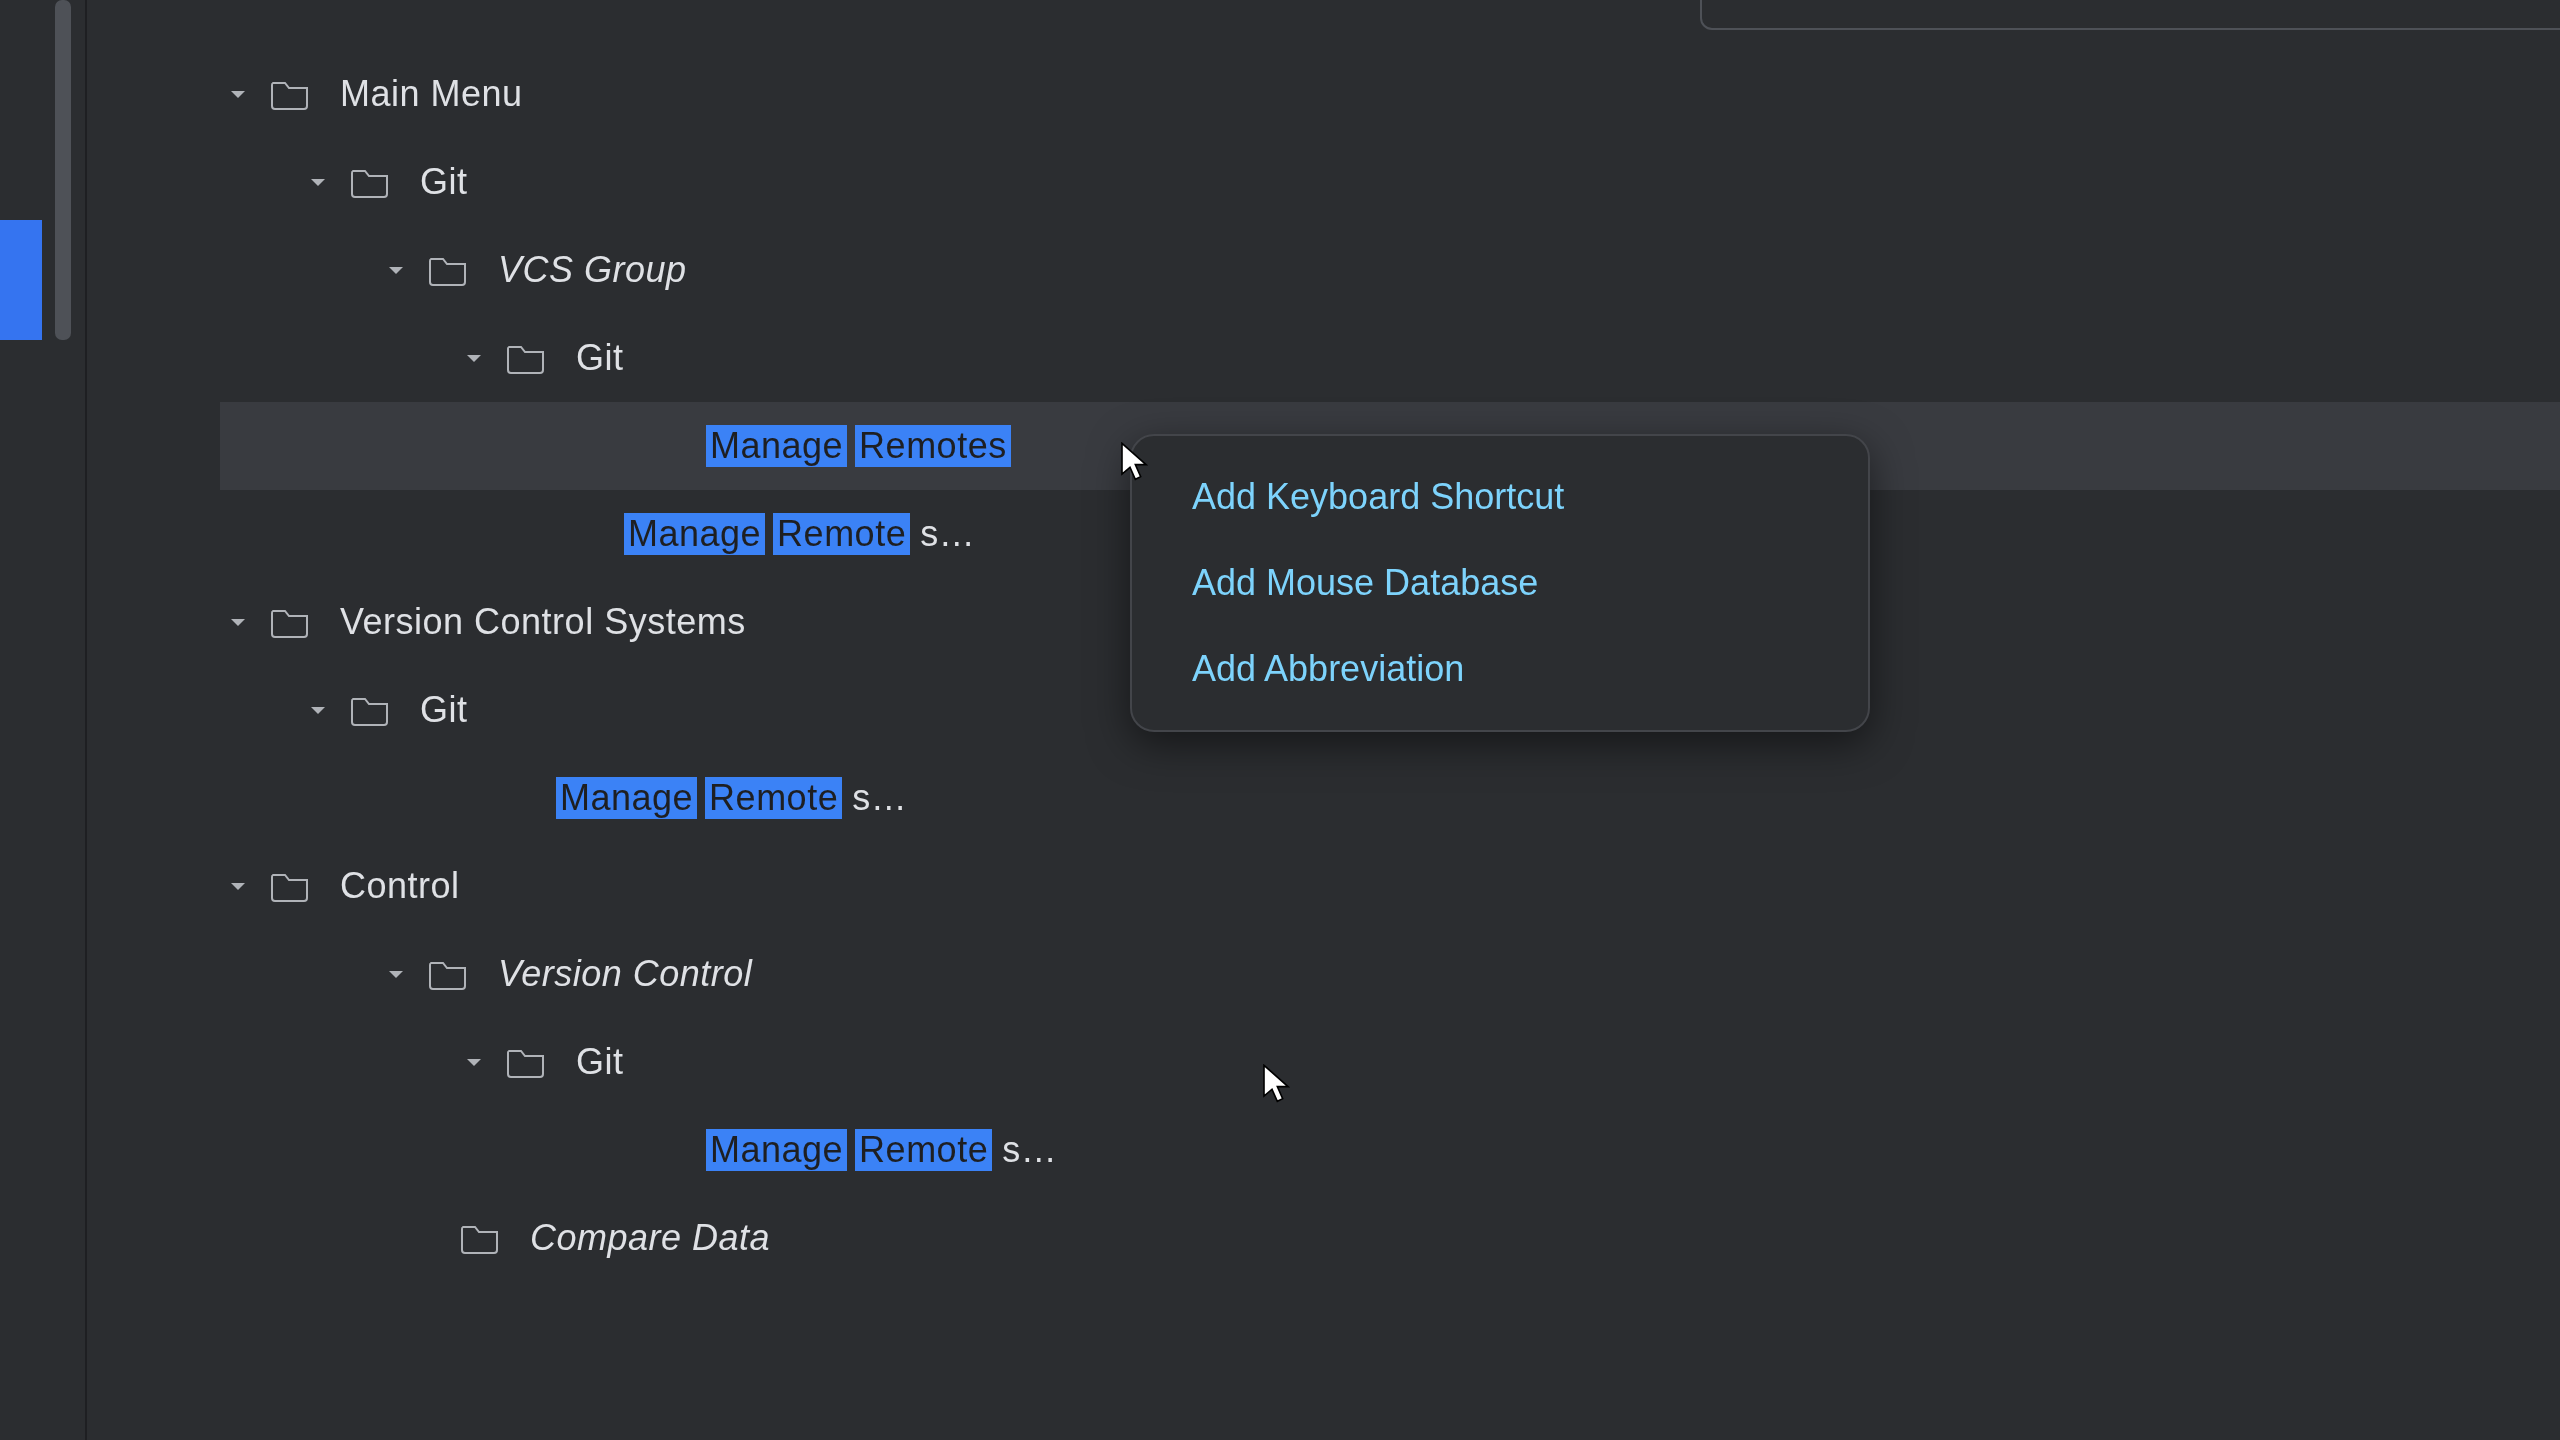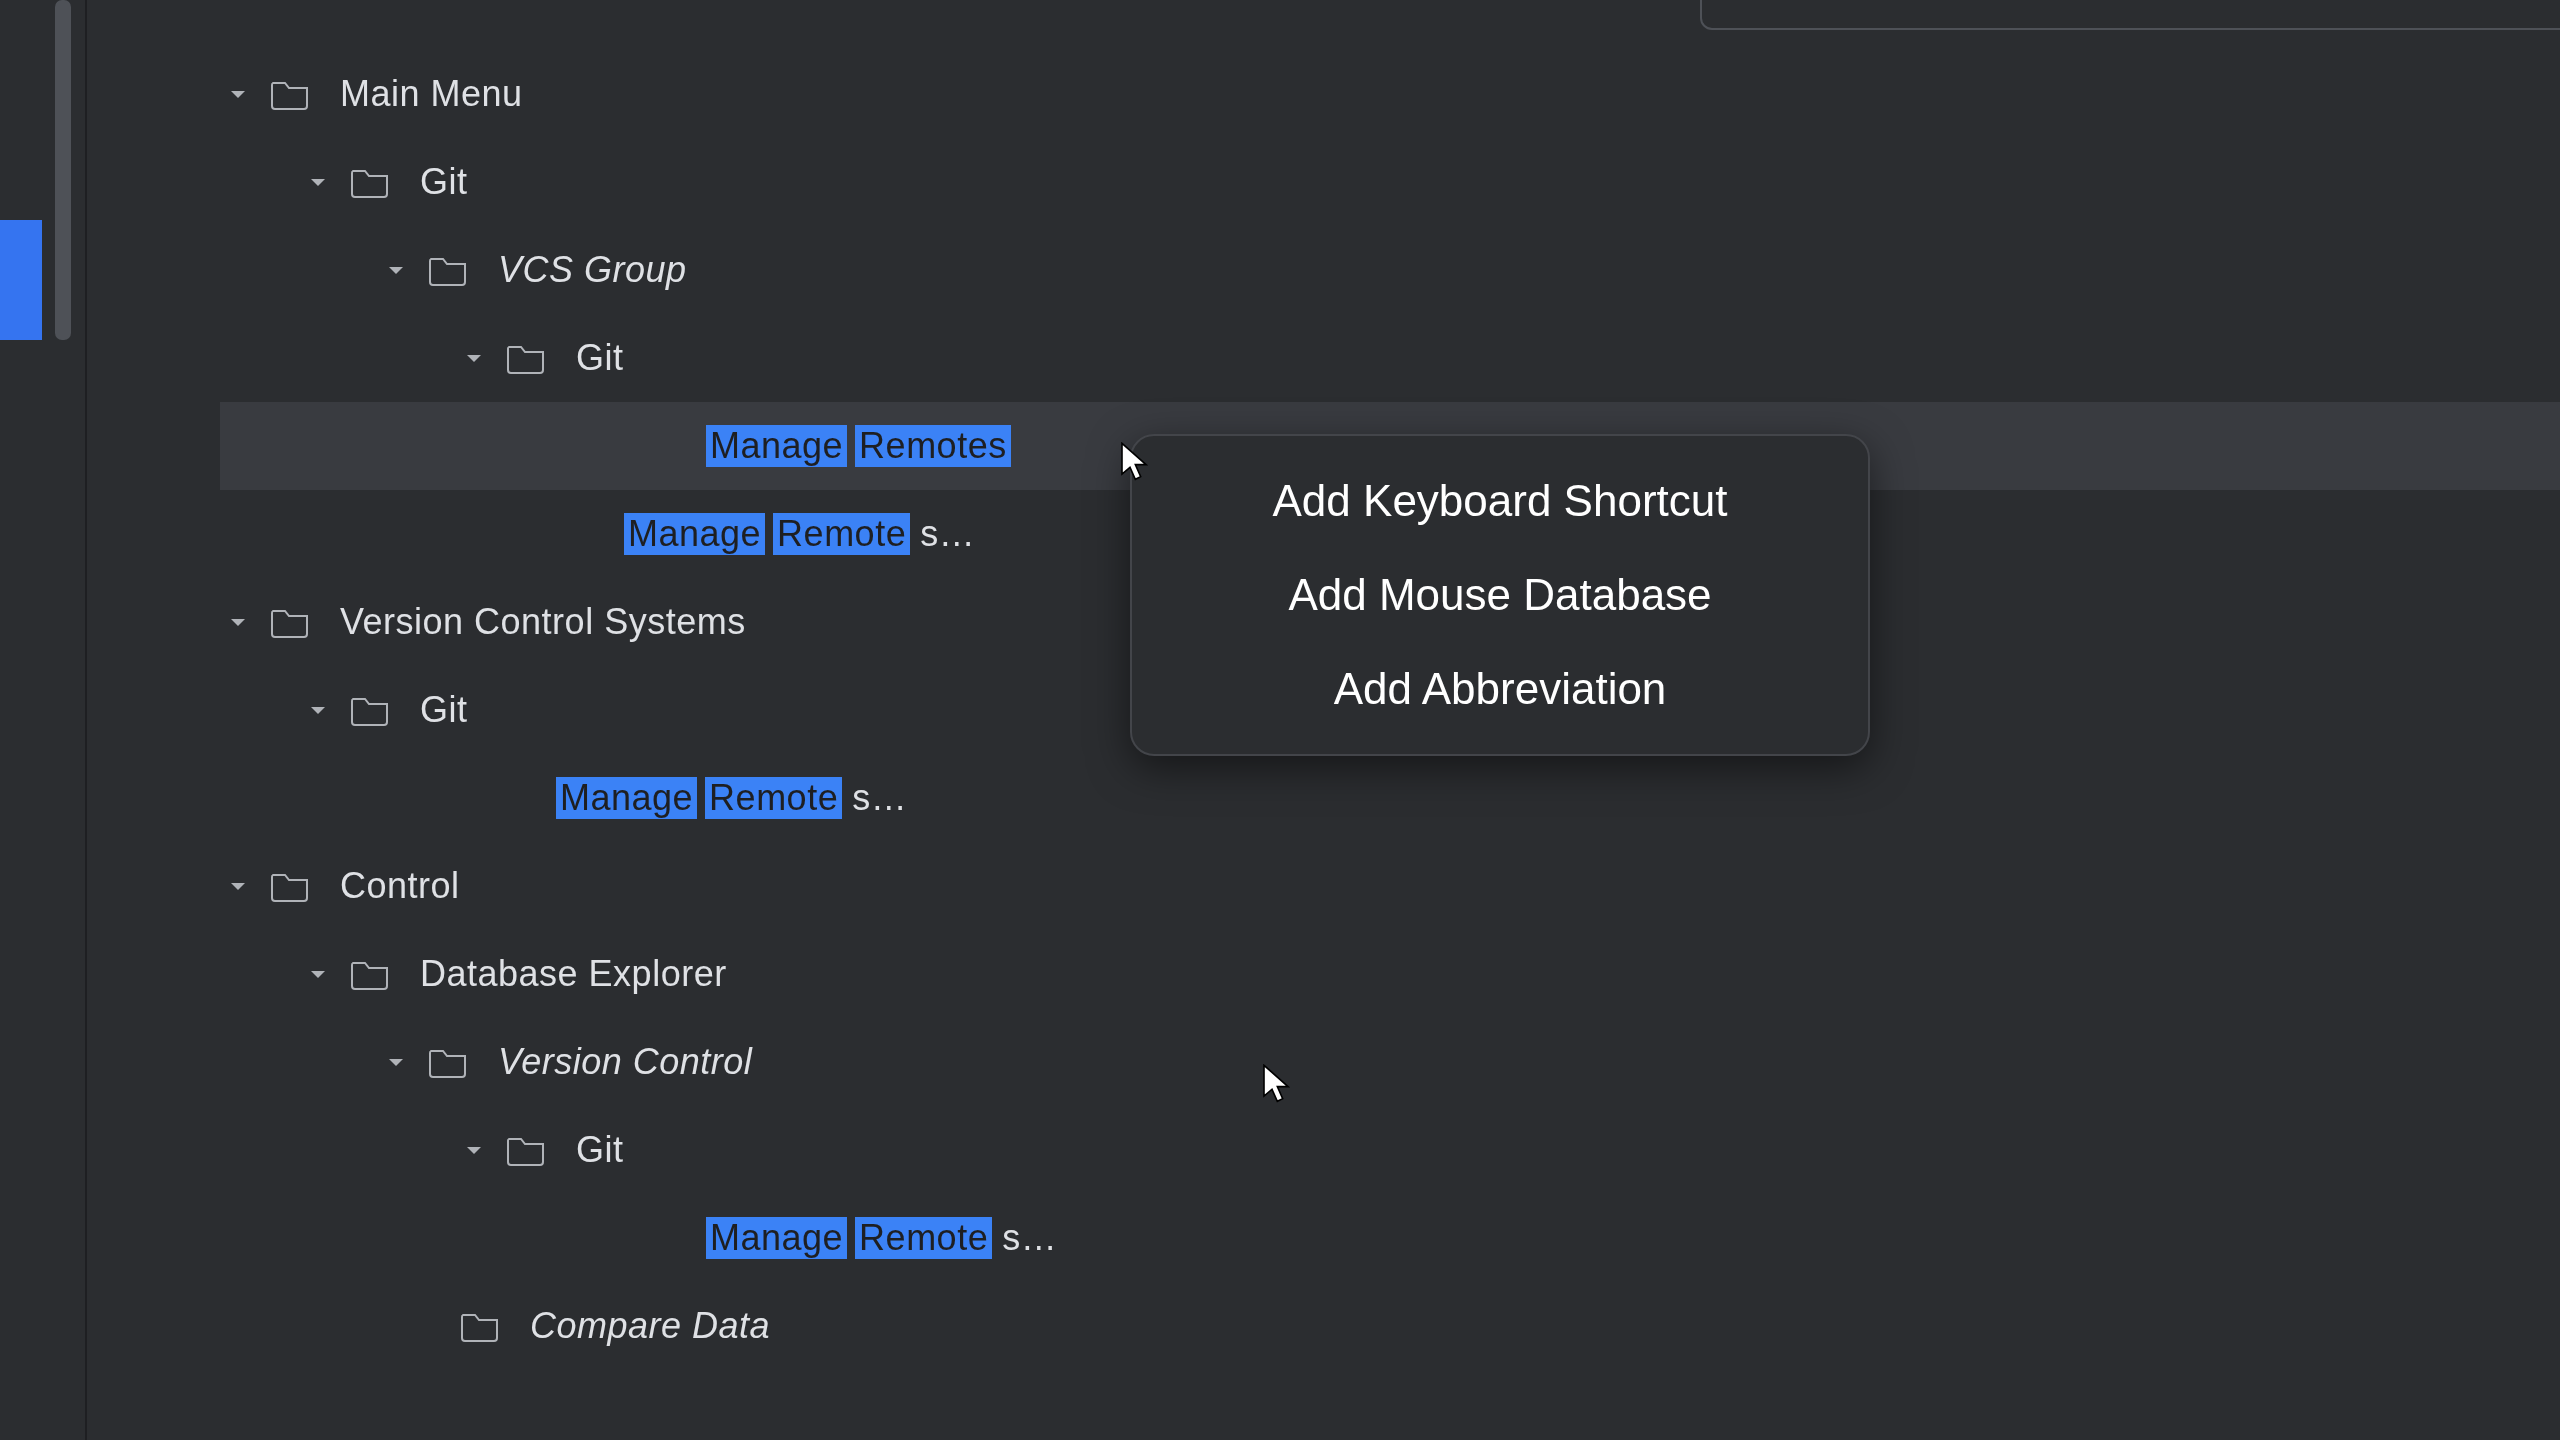--- a/index.html
+++ b/index.html
@@ -121,24 +121,23 @@
     width: 740px;
     background: #2B2D30;
     border: 2px solid #43454A;
     border-radius: 24px;
     padding: 18px 0;
     box-shadow: 0 12px 40px rgba(0,0,0,0.5);
     z-index: 50;
   }
   .ctx-item {
     padding: 22px 60px;
-    font-size: 44px;
-    color: #ffffff;
+    font-size: 36px;
+    color: #7dd3fc;
     cursor: default;
-    text-align: center;
   }
 
   
   .cursor1 {
     position: absolute;
     left: 1120px; top: 442px;
     z-index: 100;
     pointer-events: none;
   }
   .cursor2 {
@@ -272,33 +271,20 @@
         </svg>
     </span>
     <span class="folder">
       <svg viewBox="0 0 40 34">
           <path d="M3 6h12l4 5h18v18a3 3 0 0 1-3 3H5a3 3 0 0 1-3-3V8a2 2 0 0 1 1-2z"></path>
         </svg>
     </span>
     <span class="label">Control</span>
   </div>
 
-  <div class="row ind1">
-    <span class="chevron">
-      <svg viewBox="0 0 24 24">
-          <path d="M5 9l7 7 7-7z"></path>
-        </svg>
-    </span>
-    <span class="folder">
-      <svg viewBox="0 0 40 34">
-          <path d="M3 6h12l4 5h18v18a3 3 0 0 1-3 3H5a3 3 0 0 1-3-3V8a2 2 0 0 1 1-2z"></path>
-        </svg>
-    </span>
-    <span class="label">Database Explorer</span>
-  </div>
 
   <div class="row ind2">
     <span class="chevron">
       <svg viewBox="0 0 24 24">
           <path d="M5 9l7 7 7-7z"></path>
         </svg>
     </span>
     <span class="folder">
       <svg viewBox="0 0 40 34">
           <path d="M3 6h12l4 5h18v18a3 3 0 0 1-3 3H5a3 3 0 0 1-3-3V8a2 2 0 0 1 1-2z"></path>

